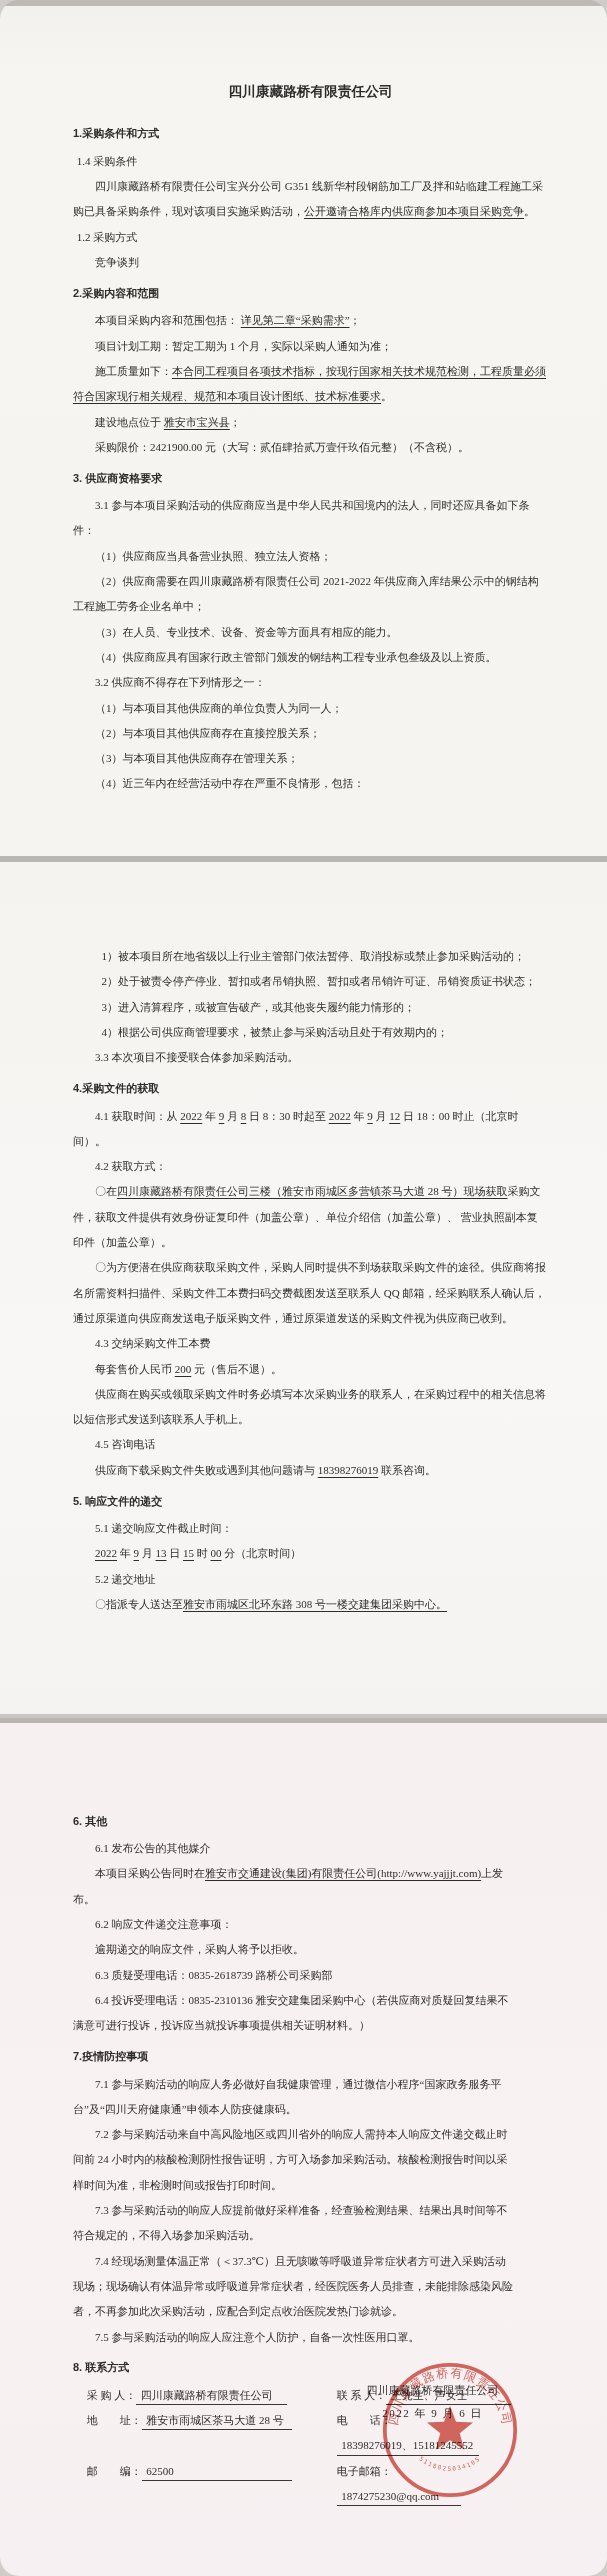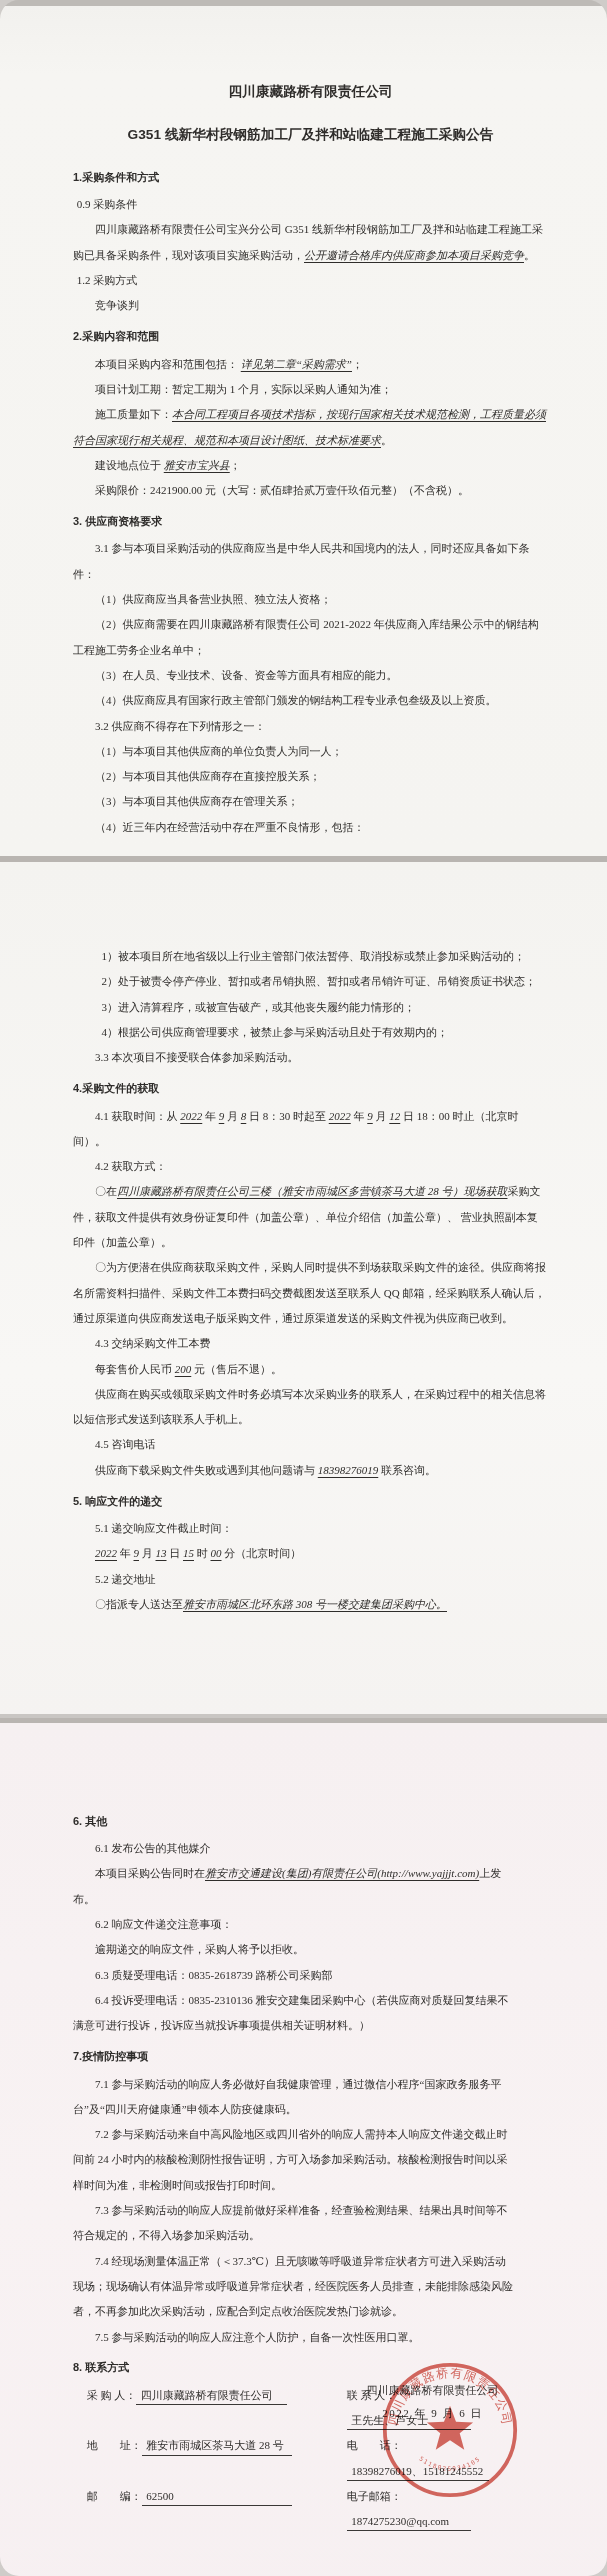--- a/index.html
+++ b/index.html
@@ -13,23 +13,23 @@
          padding:82px 59px 0 73px;}
   .page3{top:1723px;height:978px;background:linear-gradient(180deg,#f6f0f1 0%,#f8f2f3 50%,#f6eff1 100%);
          padding:80px 91px 0 73px;}
   .title{font-family:"Liberation Sans","DejaVu Sans",sans-serif;font-weight:700;font-size:13.7px;
          text-align:center;margin:0 0 20px;line-height:1.7;text-indent:0;}
   .h1{font-family:"Liberation Sans","DejaVu Sans",sans-serif;font-weight:700;font-size:11px;
       margin:7.6px 0 4.6px;line-height:1.9;}
   .h2{margin:0;text-indent:0.35em;}
   p.p{margin:0;text-indent:2em;}
   p.sub{text-indent:2.6em;}
-  .u{text-decoration:underline;text-underline-offset:3px;text-decoration-thickness:0.8px;font-style:italic;}
+  .u{text-decoration:underline;text-underline-offset:3px;text-decoration-thickness:0.8px;}
   .contact{margin:3px 0 0 13.7px;}
-  .c-row{display:flex;gap:10px;}
+  .c-row{display:flex;}
   .c-pair{display:inline-block;}
   .c-l{width:250px;flex:0 0 250px;}
   .c-r{flex:1;}
   .c-label{display:inline-block;}
   .c-value{display:inline-block;min-width:114px;padding:0 6px 0 4.6px;
            border-bottom:0.8px solid #3a3836;line-height:1.55;}
   .c-l .c-value{min-width:140px;}
   .sign{position:absolute;left:334px;top:656px;width:197px;text-align:center;line-height:2.1;}
   .sign-company{white-space:nowrap;}
   .sign-date{white-space:nowrap;letter-spacing:1.5px;}
@@ -43,23 +43,22 @@
   .gap2{top:1718px;height:4.6px;}
 </style>
 </head>
 <body>
 
 <div class="canvas">
   <div class="topstrip"></div>
 
   <div class="page page1">
       <div class="title">四川康藏路桥有限责任公司</div>
-      <div class="title">G351 线新华村段钢筋加工厂及拌和站临建工程施工采购公告</div>
       <div class="h1">1.采购条件和方式</div>
-      <p class="h2">0.9 采购条件</p>
+      <p class="h2">1.4 采购条件</p>
       <p class="p"><span>四川康藏路桥有限责任公司宝兴分公司 G351 线新华村段钢筋加工厂及拌和站临建工程施工采购已具备采购条件，现对该项目实施采购活动，</span><span class="u">公开邀请合格库内供应商参加本项目采购竞争</span><span>。</span></p>
       <p class="h2">1.2 采购方式</p>
       <p class="p">竞争谈判</p>
       <div class="h1">2.采购内容和范围</div>
       <p class="p"><span>本项目采购内容和范围包括： </span><span class="u">详见第二章“采购需求”</span><span>；</span></p>
       <p class="p">项目计划工期：暂定工期为 1 个月，实际以采购人通知为准；</p>
       <p class="p"><span>施工质量如下：</span><span class="u">本合同工程项目各项技术指标，按现行国家相关技术规范检测，工程质量必须符合国家现行相关规程、规范和本项目设计图纸、技术标准要求</span><span>。</span></p>
       <p class="p"><span>建设地点位于 </span><span class="u">雅安市宝兴县</span><span>；</span></p>
       <p class="p">采购限价：2421900.00 元（大写：贰佰肆拾贰万壹仟玖佰元整）（不含税）。</p>
       <div class="h1">3. 供应商资格要求</div>

